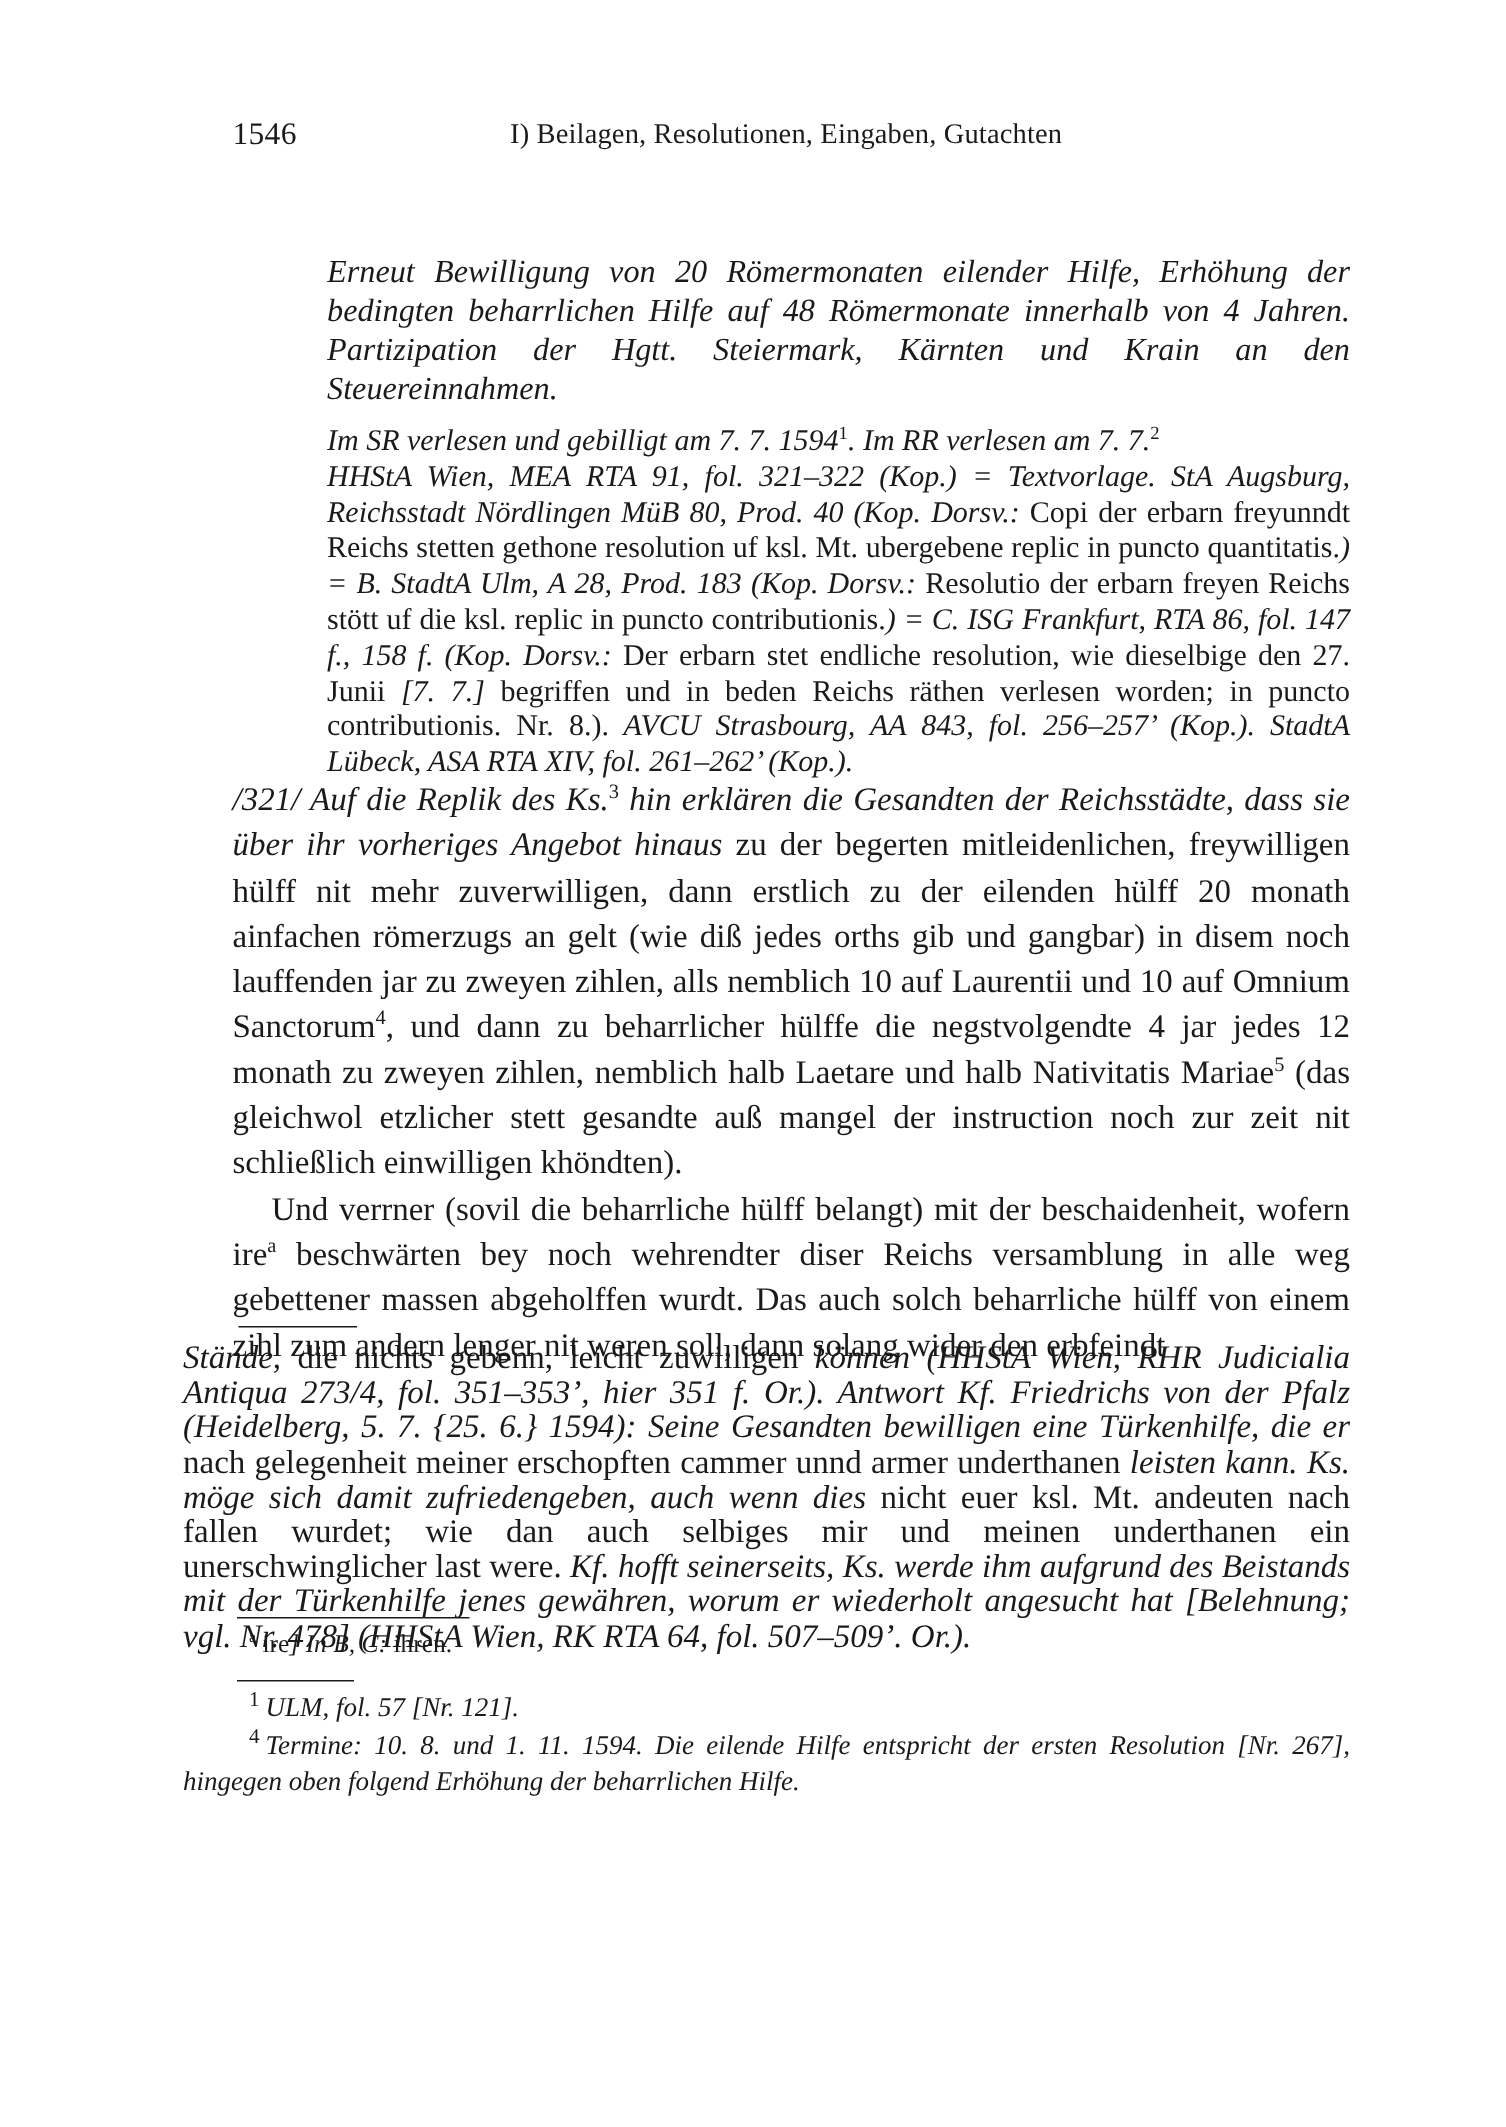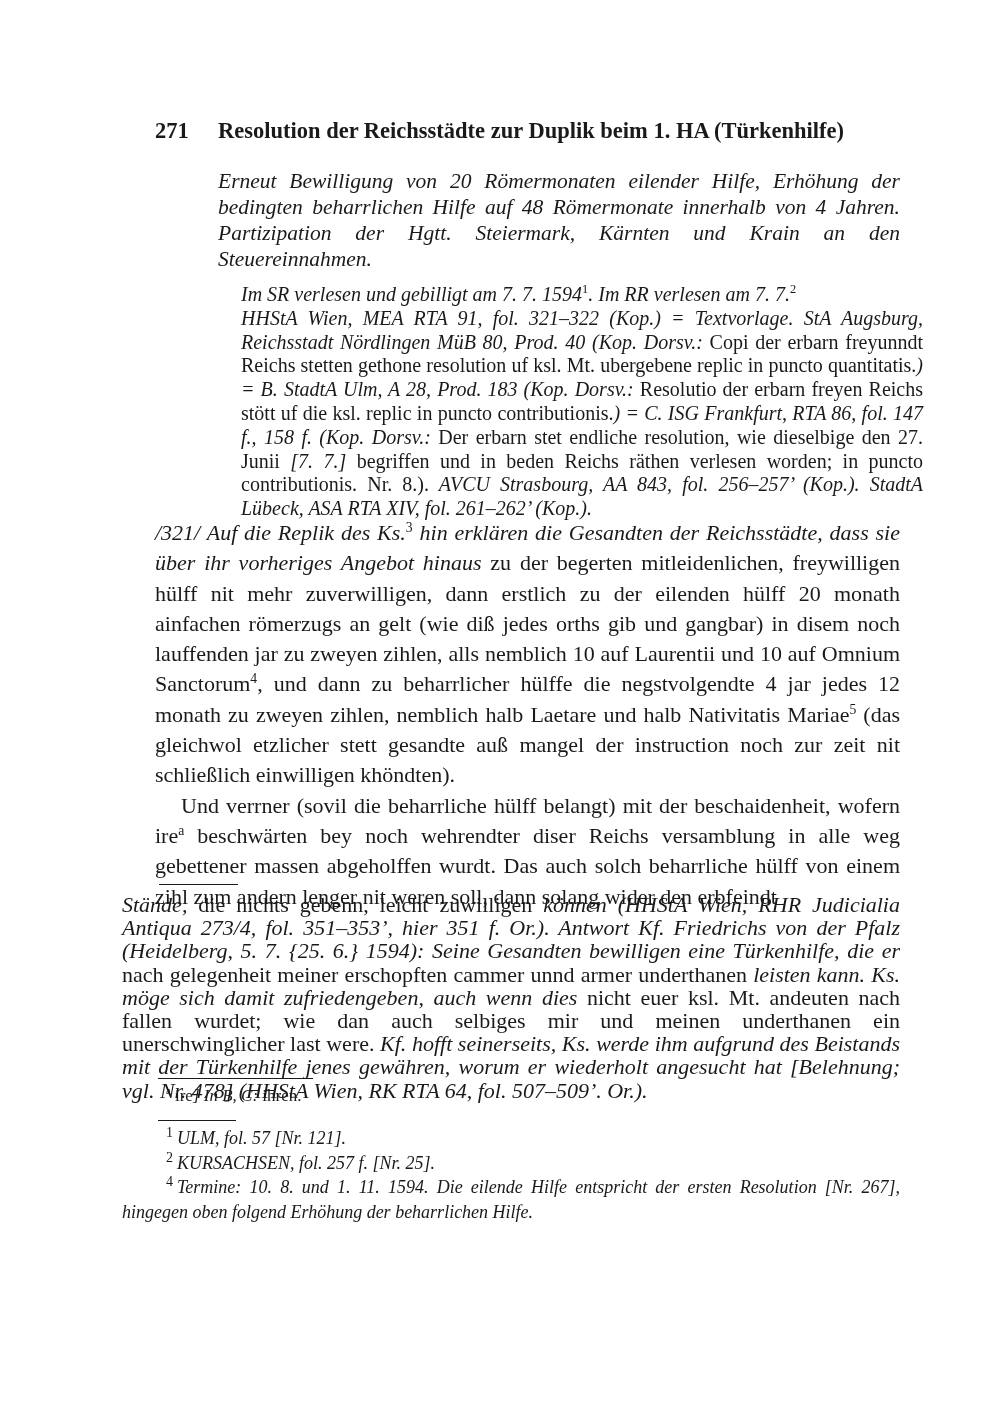--- a/index.html
+++ b/index.html
@@ -78,21 +78,20 @@
   
   .sources {
     position: absolute;
     left: 218px;
     top: 283px;
     width: 682px;
     font-size: 20px;
     line-height: 23.8px;
     text-align: justify;
     text-justify: inter-word;
-    margin-left: 23px;
   }
   .sources .ln { display: block; }
   .sources i { font-style: italic; }
 
   
   .body-text {
     position: absolute;
     left: 155px;
     top: 518px;
     width: 745px;
@@ -169,24 +168,25 @@
     line-height: 0;
     margin-right: 4px;
   }
   .fn-notes .note.n5 { margin-top: 3px; }
 </style>
 </head>
 <body>
 
 <div class="page">
 
-
-  <div class="doc-heading">
-    <span class="num">271</span><span>Resolution der Reichsstädte zur Duplik beim 1. HA (Türkenhilfe)</span>
+  <div class="runhead">
+    <span class="folio">1546</span>
+    <span class="rhtitle">I) Beilagen, Resolutionen, Eingaben, Gutachten</span>
   </div>
+
 
   <div class="regest">Erneut Bewilligung von 20 Römermonaten eilender Hilfe, Erhöhung der bedingten beharrlichen Hilfe auf 48 Römermonate innerhalb von 4 Jahren. Partizipation der Hgtt. Steiermark, Kärnten und Krain an den Steuereinnahmen.</div>
 
   <div class="sources">
     <span class="ln"><i>Im SR verlesen und gebilligt am 7. 7. 1594</i><sup>1</sup><i>. Im RR verlesen am 7. 7.</i><sup>2</sup></span>
     <i>HHStA Wien, MEA RTA 91, fol. 321–322 (Kop.) = Textvorlage. StA Augsburg, Reichsstadt Nördlingen MüB 80, Prod. 40 (Kop. Dorsv.:</i><span> Copi der erbarn frey­unndt Reichs stetten gethone resolution uf ksl. Mt. ubergebene replic in puncto quantitatis.</span><i>) = B. StadtA Ulm, A 28, Prod. 183 (Kop. Dorsv.:</i><span> Resolutio der erbarn freyen Reichs stött uf die ksl. replic in puncto contributionis.</span><i>) = C. ISG Frankfurt, RTA 86, fol. 147 f., 158 f. (Kop. Dorsv.:</i><span> Der erbarn stet endliche resolution, wie dieselbige den 27. Junii </span><i>[7. 7.]</i><span> begriffen und in beden Reichs räthen verlesen worden; in puncto contributionis. Nr. 8.).</span><i> AVCU Strasbourg, AA 843, fol. 256–257’ (Kop.). StadtA Lübeck, ASA RTA XIV, fol. 261–262’ (Kop.).</i>
   </div>
 
   <div class="body-text">
       <p><i>/321/ Auf die Replik des Ks.</i><sup>3</sup><i> hin erklären die Gesandten der Reichsstädte, dass sie über ihr vorheriges Angebot hinaus</i><span> zu der begerten mitleidenlichen, freywilligen hülff nit mehr zuverwilligen, dann erstlich zu der eilenden hülff 20 monath ainfachen römerzugs an gelt (wie diß jedes orths gib und gangbar) in disem noch lauffenden jar zu zweyen zihlen, alls nemblich 10 auf Laurentii und 10 auf Omnium Sanctorum</span><sup>4</sup><span>, und dann zu beharrlicher hülffe die negstvolgendte 4 jar jedes 12 monath zu zweyen zihlen, nemblich halb Laetare und halb Nativitatis Mariae</span><sup>5</sup><span> (das gleichwol etzlicher stett gesandte auß mangel der instruction noch zur zeit nit schließlich einwilligen khöndten).</span></p>
@@ -198,17 +198,16 @@
   <div class="rule rule-notes"></div>
 
   <div class="fn-long"><i>Stände,</i><span> die nichts gebenn, leicht zuwilligen </span><i>können (HHStA Wien, RHR Judicialia Antiqua 273/4, fol. 351–353’, hier 351 f. Or.). Antwort Kf. Friedrichs von der Pfalz (Heidelberg, 5. 7. {25. 6.} 1594): Seine Gesandten bewilligen eine Türkenhilfe, die er</i><span> nach gelegenheit meiner erschopften cammer unnd armer underthanen </span><i>leisten kann. Ks. möge sich damit zufriedengeben, auch wenn</i><span> </span><i>dies</i><span> nicht euer ksl. Mt. andeuten nach fallen wurdet; wie dan auch selbiges mir und meinen underthanen ein unerschwinglicher last were. </span><i>Kf. hofft seinerseits, Ks. werde ihm aufgrund des Beistands mit der Türkenhilfe jenes gewähren, worum er wiederholt angesucht hat [Belehnung; vgl. Nr. 478] (HHStA Wien, RK RTA 64, fol. 507–509’. Or.).</i></div>
 
   <div class="fn-variants">
       <div class="item"><sup>a</sup><span class="lem"> ire</span><i>]</i><i> In B, C:</i><span> ihren.</span></div>
     </div>
 
   <div class="fn-notes">
       <div class="note"><span class="marker">1</span><span>ULM, fol. 57 [Nr. 121].</span></div>
-      <div class="note"><span class="marker">2</span><span>KURSACHSEN, fol. 257 f. [Nr. 25].</span></div>
       <div class="note"><span class="marker">4</span><span>Termine: 10. 8. und 1. 11. 1594. Die eilende Hilfe entspricht der ersten Resolution [Nr. 267], hingegen oben folgend Erhöhung der beharrlichen Hilfe.</span></div>
     </div>
 
 </div>
 
 </body></html>

